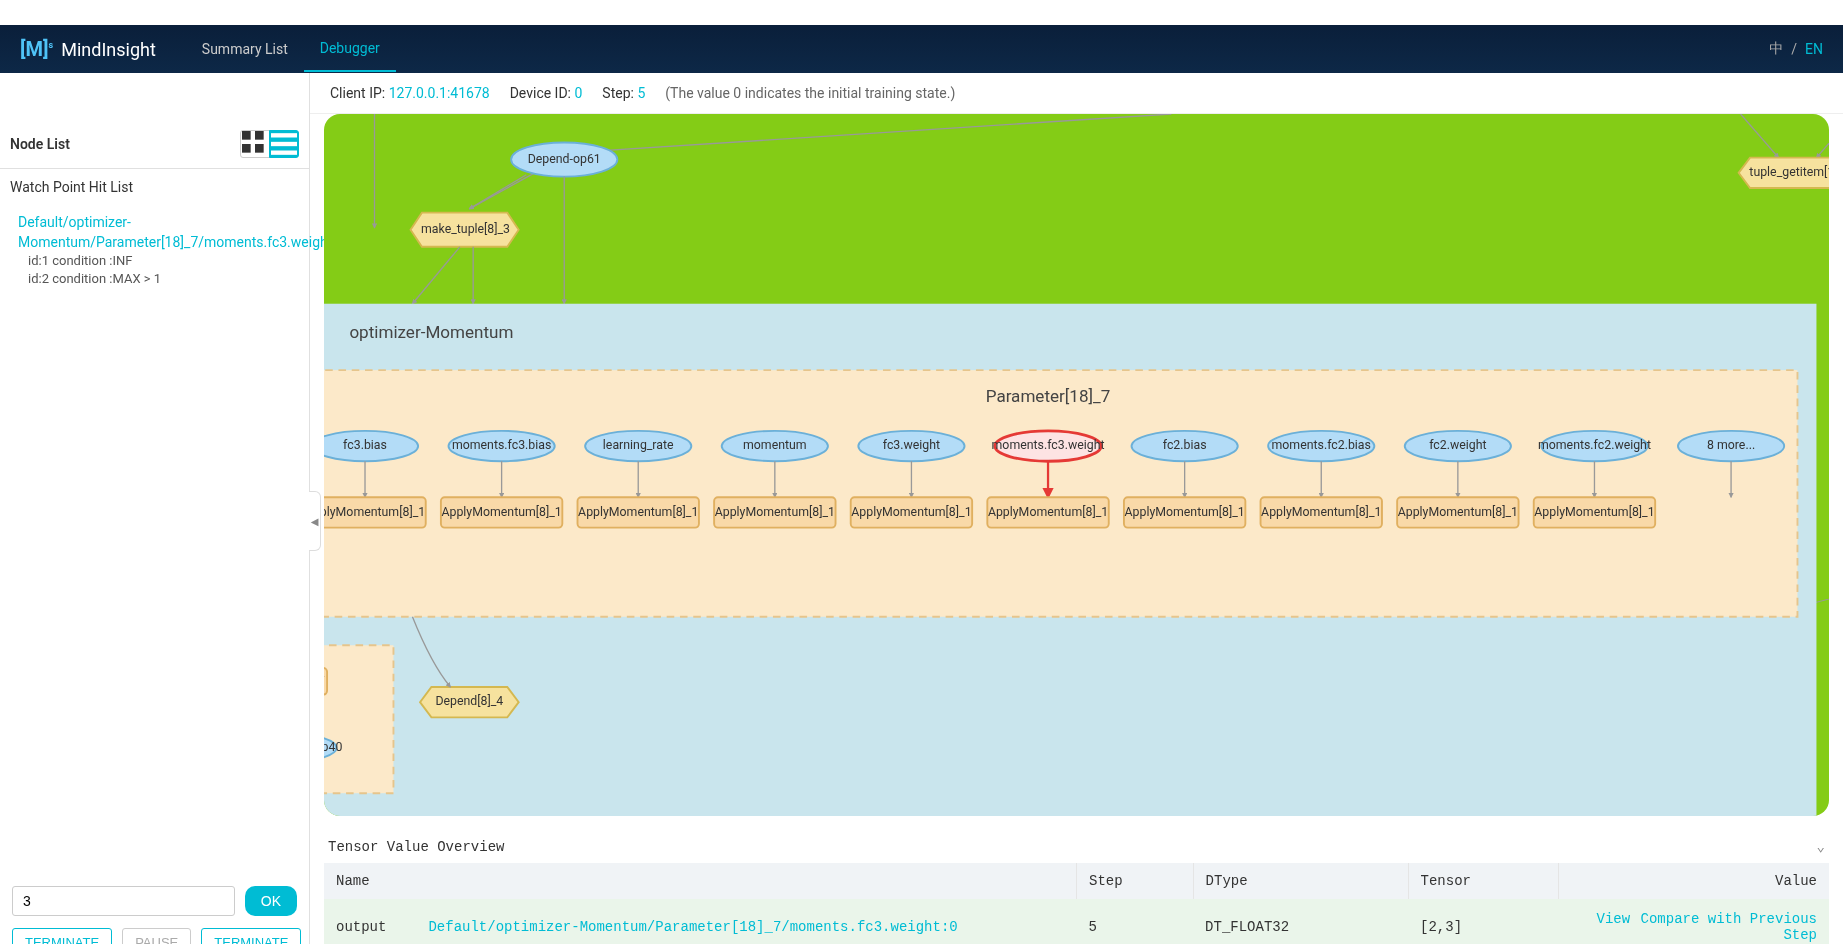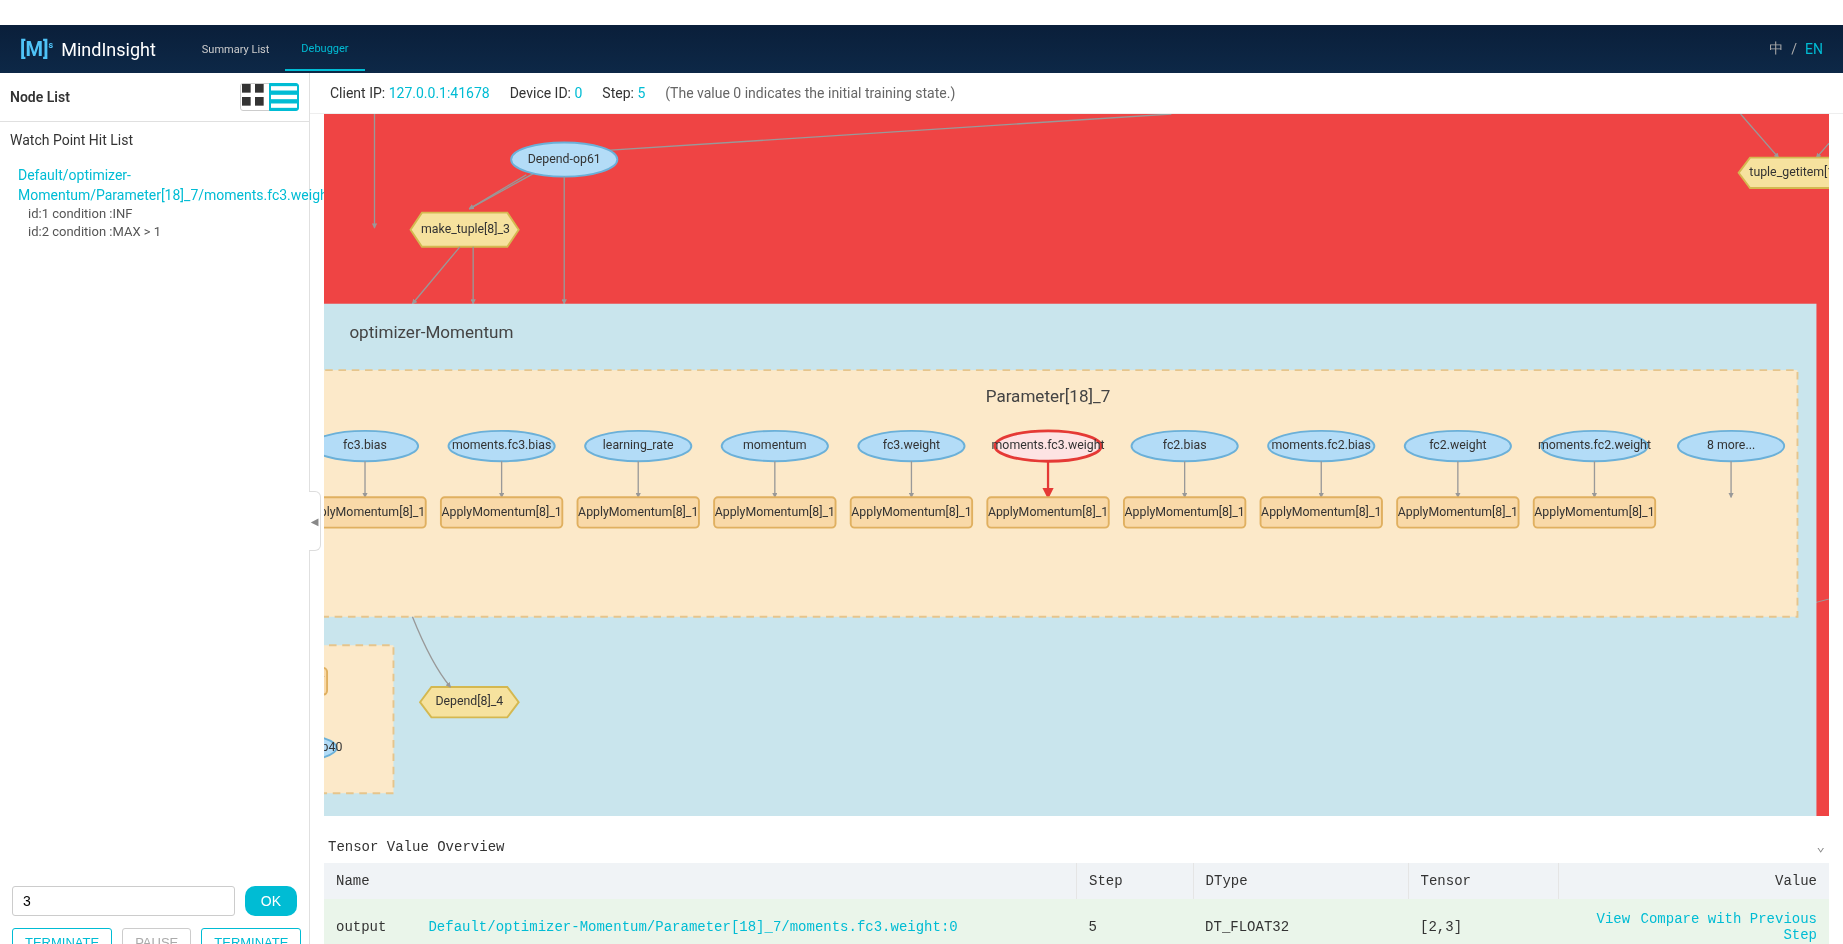--- a/index.html
+++ b/index.html
@@ -3,32 +3,32 @@
 <meta charset="utf-8">
 <style>
   * { box-sizing: border-box; margin: 0; padding: 0; }
   body { font-family: -apple-system, BlinkMacSystemFont, "Segoe UI", Roboto, sans-serif; font-size: 14px; color: #333; background: #fff; }
   
   
   .header { background: linear-gradient(180deg, #0a1f3a 0%, #0d2847 100%); height: 48px; display: flex; align-items: center; padding: 0 20px; color: #fff; margin-top: 25px; }
   .logo { display: flex; align-items: center; gap: 8px; margin-right: 30px; }
   .logo-icon { color: #4fc3f7; font-weight: bold; font-size: 20px; }
   .logo-text { font-size: 18px; font-weight: 400; }
-  .nav-item { padding: 14px 16px; color: #ccc; cursor: pointer; font-size: 11px; }
+  .nav-item { padding: 14px 16px; color: #ccc; cursor: pointer; font-size: 14px; }
   .nav-item.active { color: #00bcd4; border-bottom: 2px solid #00bcd4; }
   .header-right { margin-left: auto; display: flex; align-items: center; gap: 8px; color: #aaa; }
   .lang-link { color: #00bcd4; cursor: pointer; }
   
   
   .main-layout { display: flex; height: calc(100vh - 48px); }
   .sidebar { width: 310px; border-right: 1px solid #e0e0e0; display: flex; flex-direction: column; position: relative; }
   .content { flex: 1; display: flex; flex-direction: column; overflow: hidden; }
   
   
-  .sidebar-header { display: flex; align-items: center; justify-content: space-between; padding: 10px; border-bottom: 1px solid #e0e0e0; }
+  .sidebar-header { display: flex; align-items: center; justify-content: space-between; padding: 10px; border-bottom: 1px solid #e0e0e0; margin-top: 47px; }
   .sidebar-title { font-weight: 600; }
   .view-toggle { display: flex; }
   .view-btn { width: 30px; height: 28px; border: 1px solid #ccc; display: flex; align-items: center; justify-content: center; cursor: pointer; background: #fff; }
   .view-btn.active { background: #00bcd4; border-color: #00bcd4; color: #fff; }
   .view-btn:first-child { border-radius: 3px 0 0 3px; }
   .view-btn:last-child { border-radius: 0 3px 3px 0; margin-left: -1px; }
   .watchlist-header { padding: 10px; font-size: 14px; }
   .watch-item { padding: 8px 18px; }
   .watch-link { color: #00bcd4; cursor: pointer; line-height: 1.4; display: block; }
   .watch-cond { padding-left: 10px; color: #555; font-size: 13px; line-height: 1.4; }
@@ -42,21 +42,21 @@
   .action-btn.disabled { border-color: #ccc; color: #aaa; cursor: not-allowed; }
   
   .collapse-handle { position: absolute; right: -12px; top: 50%; transform: translateY(-50%); width: 12px; height: 60px; background: #fff; border: 1px solid #ddd; border-left: none; border-radius: 0 6px 6px 0; display: flex; align-items: center; justify-content: center; cursor: pointer; font-size: 10px; color: #888; }
   
   
   .info-bar { padding: 12px 20px; display: flex; gap: 20px; align-items: center; font-size: 14px; border-bottom: 1px solid #eee; }
   .info-value { color: #00bcd4; }
   .info-note { color: #666; }
   
   
-  .graph-area { flex: 1; background: #ef4444; margin: 0 14px; position: relative; overflow: hidden; min-height: 360px; }
+  .graph-area { flex: 1; background: #84cc16; margin: 0 14px; position: relative; overflow: hidden; min-height: 360px; border-radius: 16px; }
   svg { width: 100%; height: 100%; }
   .node-box { fill: #f9d9a8; stroke: #e0b060; stroke-width: 1; rx: 2; }
   .node-ellipse { fill: #b3dcf7; stroke: #6bb0d8; stroke-width: 1; }
   .node-ellipse.highlight { fill: #fde3e3; stroke: #e53935; stroke-width: 1.5; }
   .node-hex { fill: #f6e29e; stroke: #d4b850; stroke-width: 1; }
   .cluster { fill: #c9e5ed; stroke: none; }
   .cluster-inner { fill: #fce9c9; stroke: #e6c58c; stroke-dasharray: 4 3; stroke-width: 1; }
   .node-text { font-size: 6.5px; fill: #333; text-anchor: middle; dominant-baseline: middle; }
   .cluster-text { font-size: 9px; fill: #444; text-anchor: middle; }
   .edge { stroke: #999; stroke-width: 0.7; fill: none; marker-end: url(#arrow); }

